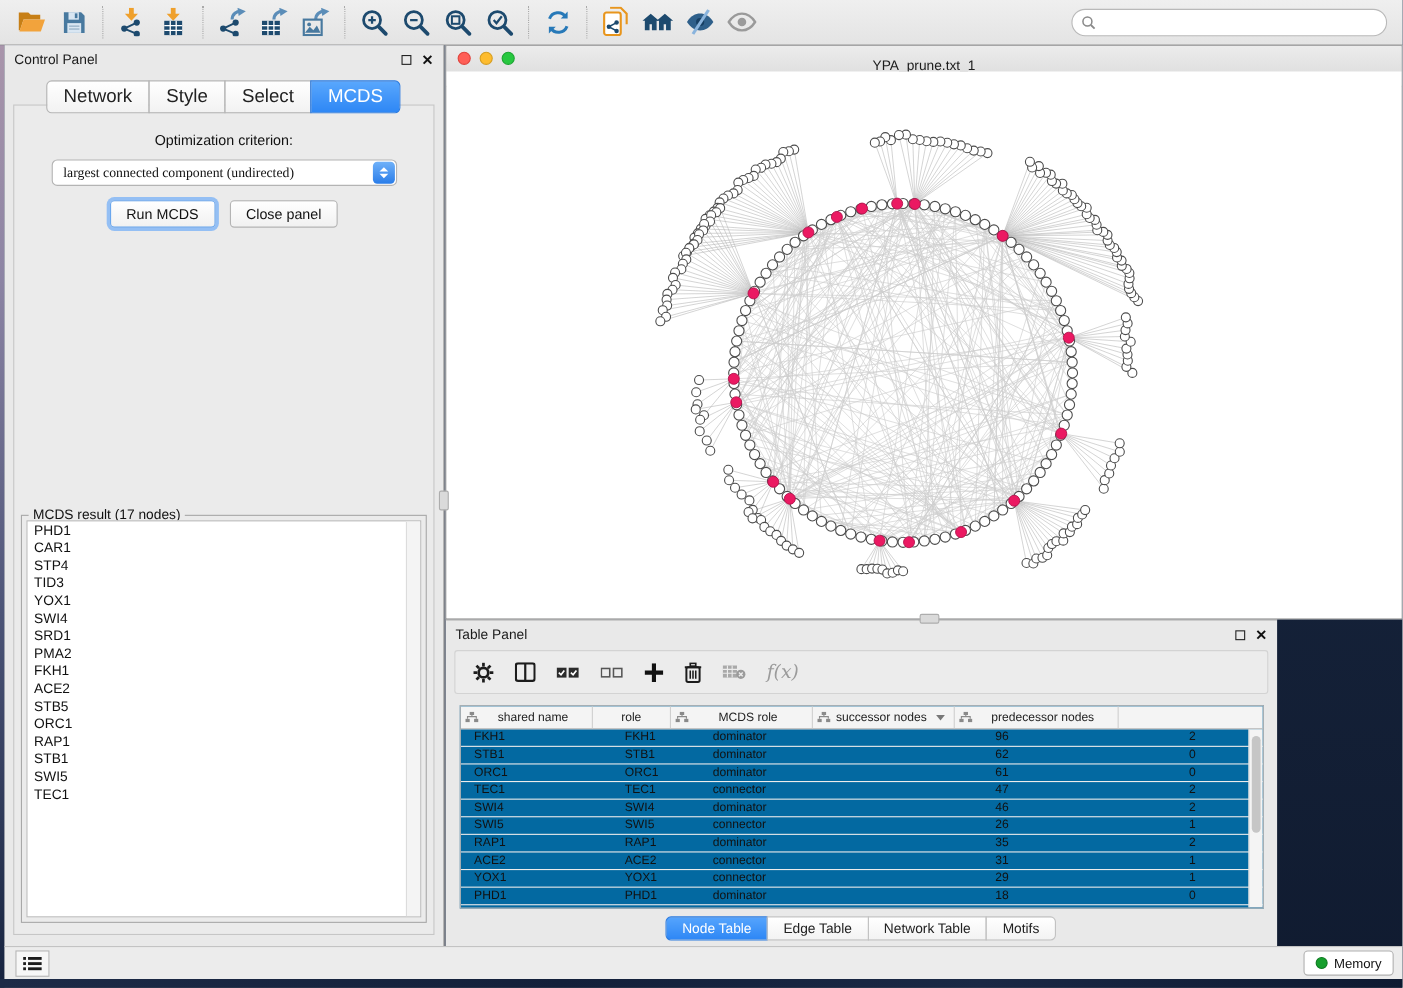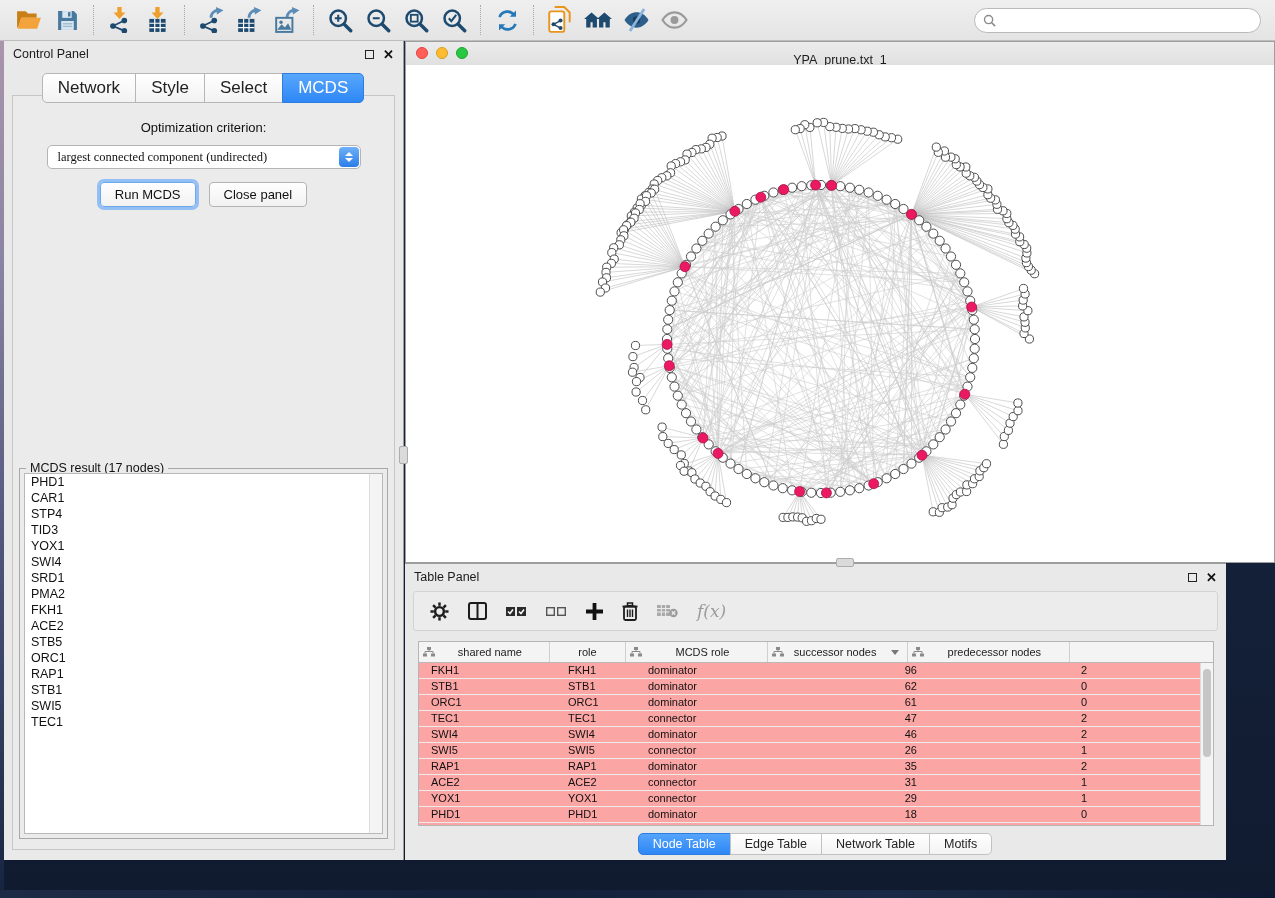--- a/index.html
+++ b/index.html
@@ -54,25 +54,25 @@
   .light.yellow { background:#febc2e; border:0.5px solid #d79f22; }
   .light.green { background:#28c840; border:0.5px solid #1ea633; }
   .net-title { font-size:12.5px; color:#1c1c1c; }
   .net-canvas { position:absolute; left:0; right:0; top:23px; bottom:0; background:#fff; overflow:hidden; }
 
   
   .grip-v { position:absolute; left:399px; top:446px; width:9px; height:18px; background:#dadada; border:1px solid #adadad; border-radius:2px; z-index:5; }
   .grip-h { position:absolute; left:836px; top:558px; width:18px; height:9px; background:#dadada; border:1px solid #adadad; border-radius:2px; z-index:5; }
 
   
-  .table-panel { position:absolute; left:405px; top:563px; width:821px; height:297px; background:#e9e9e9; border-top:1px solid #9e9e9e; }
+  .table-panel { position:absolute; left:405px; top:563px; width:756px; height:297px; background:#e9e9e9; border-top:1px solid #9e9e9e; }
   .tp-toolbar { position:absolute; left:8px; right:8px; top:27px; height:40px; background:#ececec; border:1px solid #d3d3d3; border-radius:3px; display:flex; align-items:center; gap:19px; padding:0 16px; }
   .tp-icon { display:flex; align-items:center; justify-content:center; }
   .fx-label { font-family:"DejaVu Serif", serif; font-style:italic; font-size:17px; color:#9b9b9b; }
-  .table-wrap { position:absolute; left:13px; right:12px; top:77px; height:185px; background:#fca5a5; border:1px solid #b5b5b5; overflow:hidden; }
+  .table-wrap { position:absolute; left:13px; right:12px; top:77px; height:185px; background:#0369a1; border:1px solid #b5b5b5; overflow:hidden; }
   .thead { display:flex; height:21px; background:#f4f4f4; border-bottom:1px solid #b9b9b9; }
   .th { display:flex; align-items:center; border-right:1px solid #cfcfcf; font-size:11px; color:#222; position:relative; padding:0 4px; }
   .th .th-label { flex:1; text-align:center; }
   .sort-chev { width:0;height:0;border-left:4px solid transparent;border-right:4px solid transparent;border-top:5px solid #777; margin:0 4px; }
   .trow { display:flex; height:16px; border-bottom:1px solid #ececec; }
   .td { font-size:11px; color:#111; line-height:15px; padding:0 12px; white-space:nowrap; overflow:hidden; }
   .td.num { text-align:right; padding-right:14px; }
   .t-scroll { position:absolute; right:0; top:21px; bottom:0; width:13px; background:#f4f4f4; border-left:1px solid #dcdcdc; }
   .t-thumb { position:absolute; left:2px; right:2px; top:6px; height:88px; background:#c6c6c6; border-radius:5px; }
   .tp-tabs { position:absolute; left:0; right:0; top:269px; display:flex; justify-content:center; }
@@ -1298,13 +1298,31 @@
         </div>
     </div>
     <div class="tp-tabs">
         <div class="ttab active">Node Table</div>
         <div class="ttab">Edge Table</div>
         <div class="ttab">Network Table</div>
         <div class="ttab">Motifs</div>
       </div>
   </div>
 
+  <div class="status-bar">
+    <span class="list-btn">
+      <svg width="17" height="14" viewBox="0 0 17 14">
+          <g fill="#1c1c1c">
+            <rect x="0" y="1" width="2.6" height="2.6"></rect>
+            <rect x="0" y="5.7" width="2.6" height="2.6"></rect>
+            <rect x="0" y="10.4" width="2.6" height="2.6"></rect>
+            <rect x="4.5" y="1" width="12.5" height="2.6"></rect>
+            <rect x="4.5" y="5.7" width="12.5" height="2.6"></rect>
+            <rect x="4.5" y="10.4" width="12.5" height="2.6"></rect>
+          </g>
+        </svg>
+    </span>
+    <span class="memory-btn">
+      <span class="mem-dot"></span>
+      <span>Memory</span>
+    </span>
+  </div>
 </div>
 
 </body></html>

